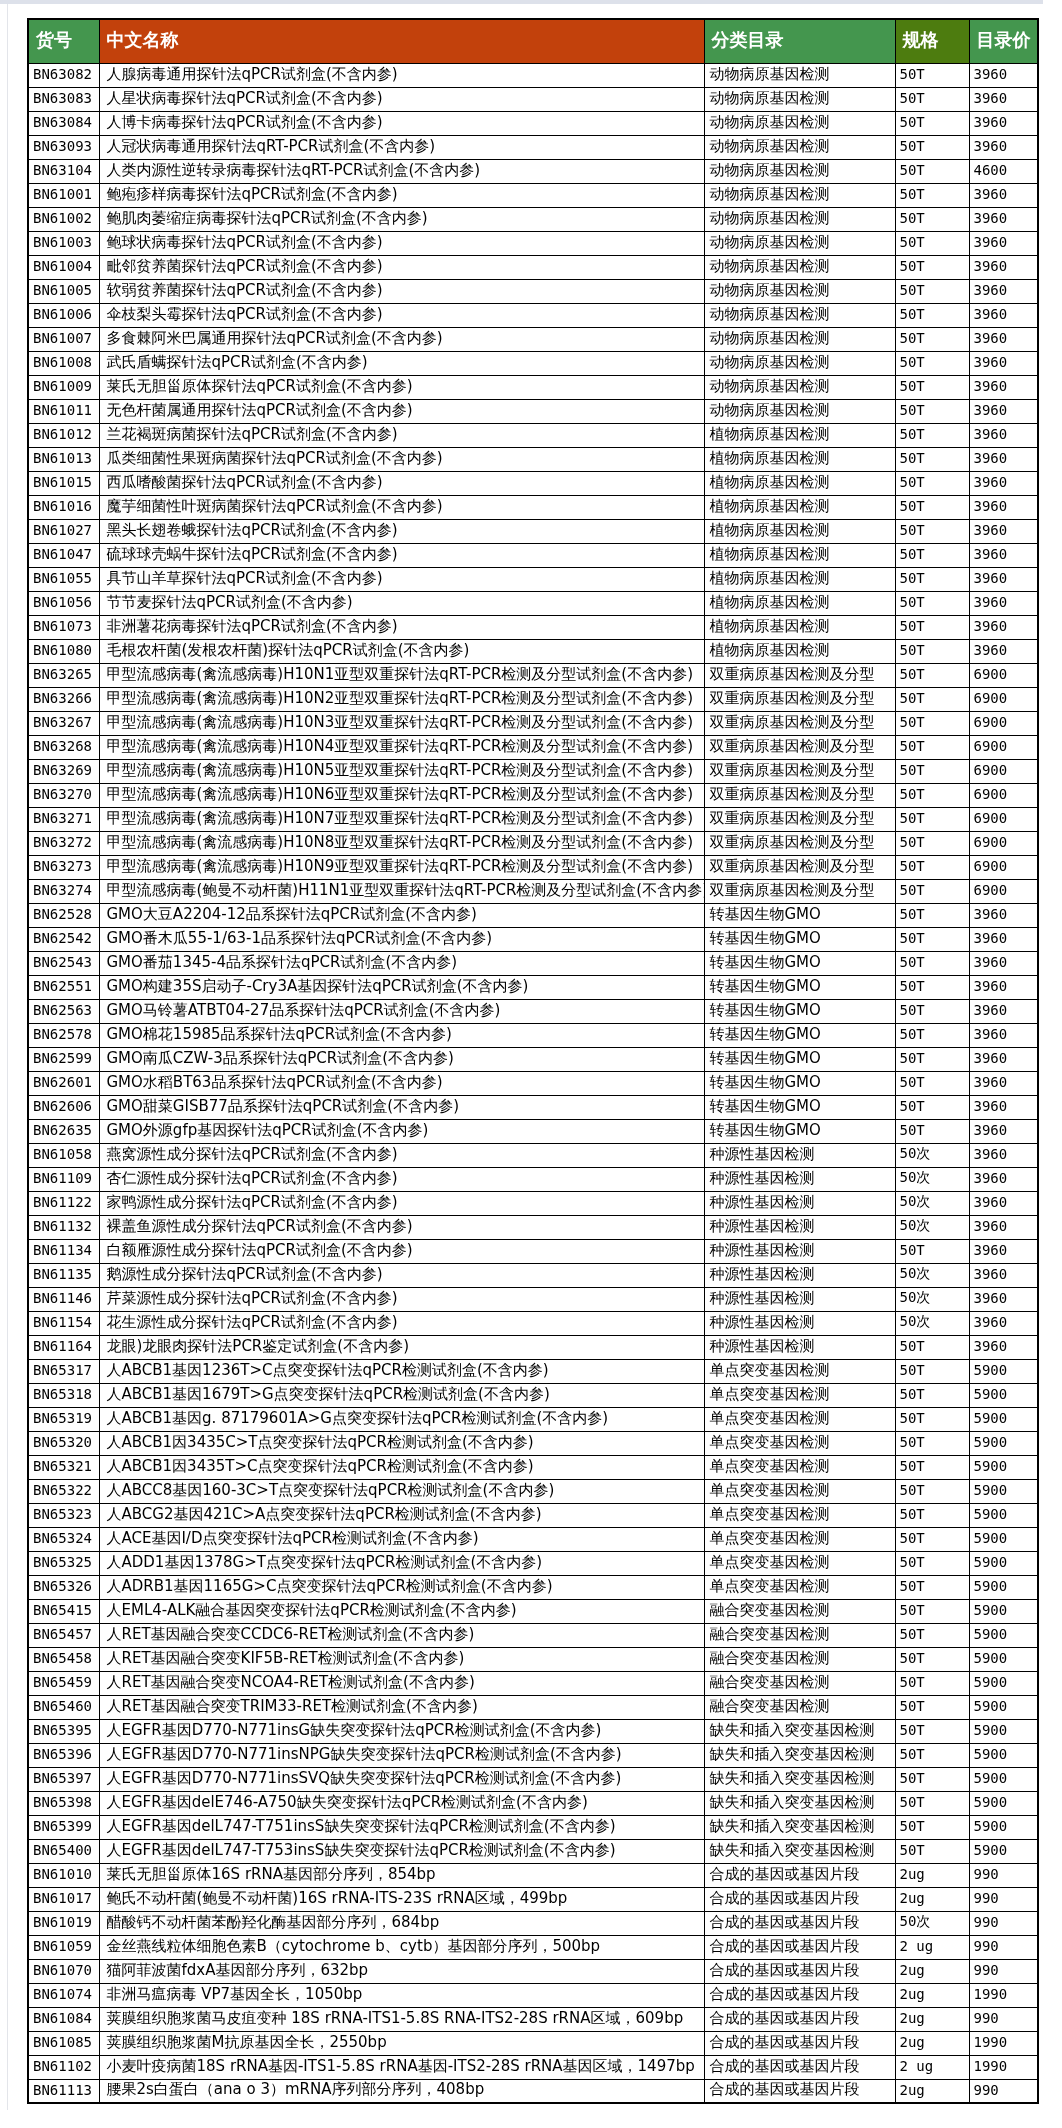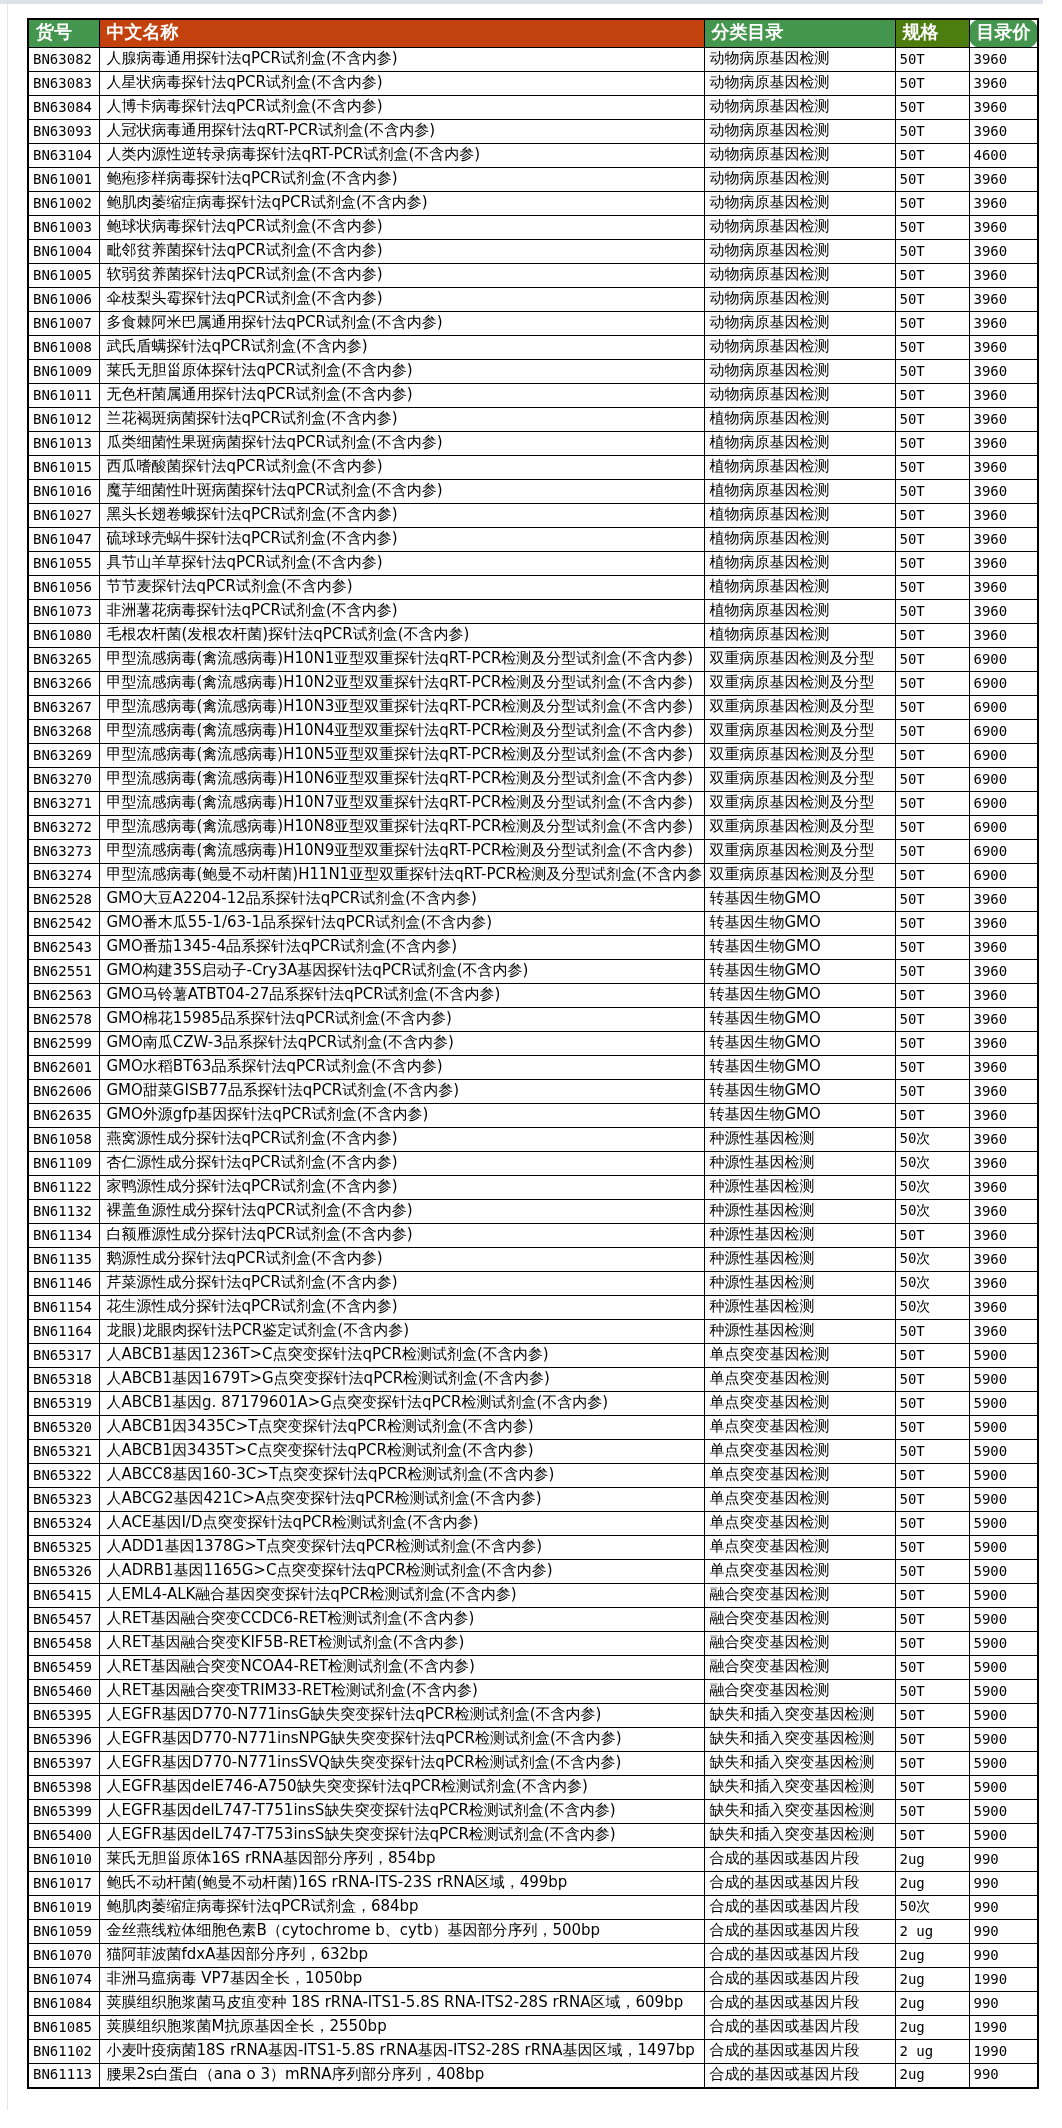--- a/index.html
+++ b/index.html
@@ -17,21 +17,21 @@
     border:2px solid #000;
   }
   th,td{
     border:1px solid #000;
     overflow:hidden;white-space:nowrap;
     vertical-align:middle;
     box-sizing:border-box;
   }
   th{
     color:#fff;text-align:left;font-weight:bold;
-    font-size:18px;height:28px;padding:0 0 3px 7px;
+    font-size:18px;height:44px;padding:0 0 3px 7px;
     font-family:"DejaVu Sans",sans-serif;
   }
   td{
     font-size:15px;height:24px;padding:0 0 2px 4px;color:#000;
     background:#ffffff;
     font-family:"DejaVu Sans Mono","DejaVu Sans",monospace;
   }
   td.cell-name{padding-left:7px;font-family:"DejaVu Sans",sans-serif;}
   td.cell-category{padding-left:5px;font-family:"DejaVu Sans",sans-serif;}
   td.cell-code,td.cell-spec,td.cell-price{font-size:14px;}
@@ -50,21 +50,21 @@
       <col style="width:191px">
       <col style="width:74px">
       <col style="width:69px">
     </colgroup>
     <thead>
       <tr id="hdr-row">
           <th style="background: rgb(68, 150, 78); color: rgb(255, 255, 255);">货号</th>
           <th style="background: #c2410c; color: rgb(255, 255, 255);">中文名称</th>
           <th style="background: rgb(68, 150, 78); color: rgb(255, 255, 255); margin-left: 8px;">分类目录</th>
           <th style="background: #4d7c0f; color: rgb(255, 255, 255);">规格</th>
-          <th style="background: rgb(68, 150, 78); color: rgb(255, 255, 255); border-radius: 12px;">目录价</th>
+          <th style="background: rgb(68, 150, 78); color: rgb(255, 255, 255);">目录价</th>
         </tr>
     </thead>
     <tbody id="body-rows">
         <tr>
           <td class="cell-code">BN63082</td>
           <td class="cell-name">人腺病毒通用探针法qPCR试剂盒(不含内参)</td>
           <td class="cell-category">动物病原基因检测</td>
           <td class="cell-spec">50T</td>
           <td class="cell-price">3960</td>
         </tr>
@@ -595,21 +595,21 @@
         </tr>
         <tr>
           <td class="cell-code">BN61017</td>
           <td class="cell-name">鲍氏不动杆菌(鲍曼不动杆菌)16S rRNA-ITS-23S rRNA区域，499bp</td>
           <td class="cell-category">合成的基因或基因片段</td>
           <td class="cell-spec">2ug</td>
           <td class="cell-price">990</td>
         </tr>
         <tr>
           <td class="cell-code">BN61019</td>
-          <td class="cell-name">鲍肌肉萎缩症病毒探针法qPCR试剂盒，684bp</td>
+          <td class="cell-name">醋酸钙不动杆菌苯酚羟化酶基因部分序列，684bp</td>
           <td class="cell-category">合成的基因或基因片段</td>
           <td class="cell-spec">50次</td>
           <td class="cell-price">990</td>
         </tr>
         <tr>
           <td class="cell-code">BN61059</td>
           <td class="cell-name">金丝燕线粒体细胞色素B（cytochrome b、cytb）基因部分序列，500bp</td>
           <td class="cell-category">合成的基因或基因片段</td>
           <td class="cell-spec">2 ug</td>
           <td class="cell-price">990</td>

